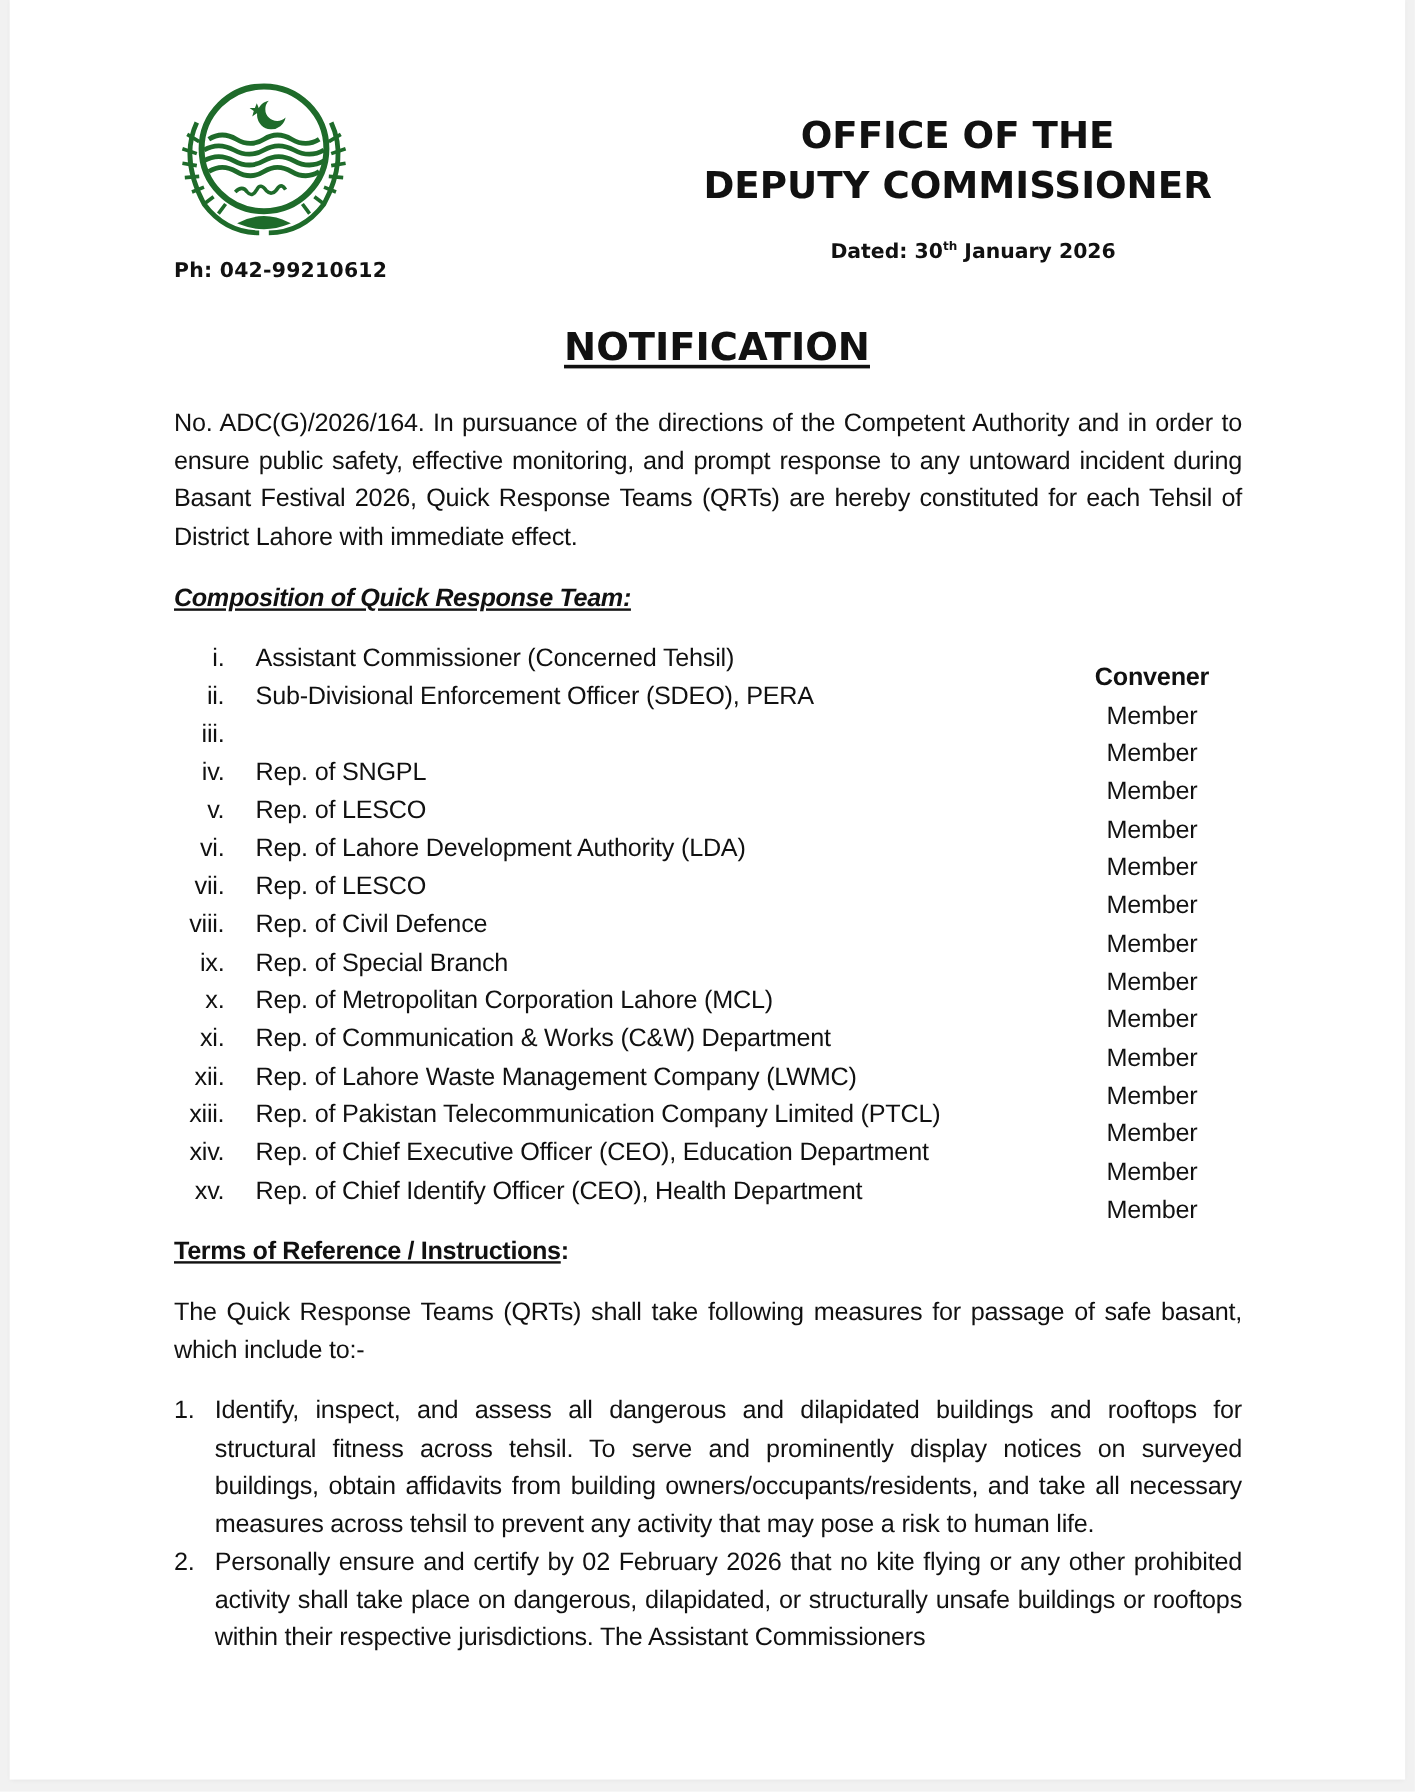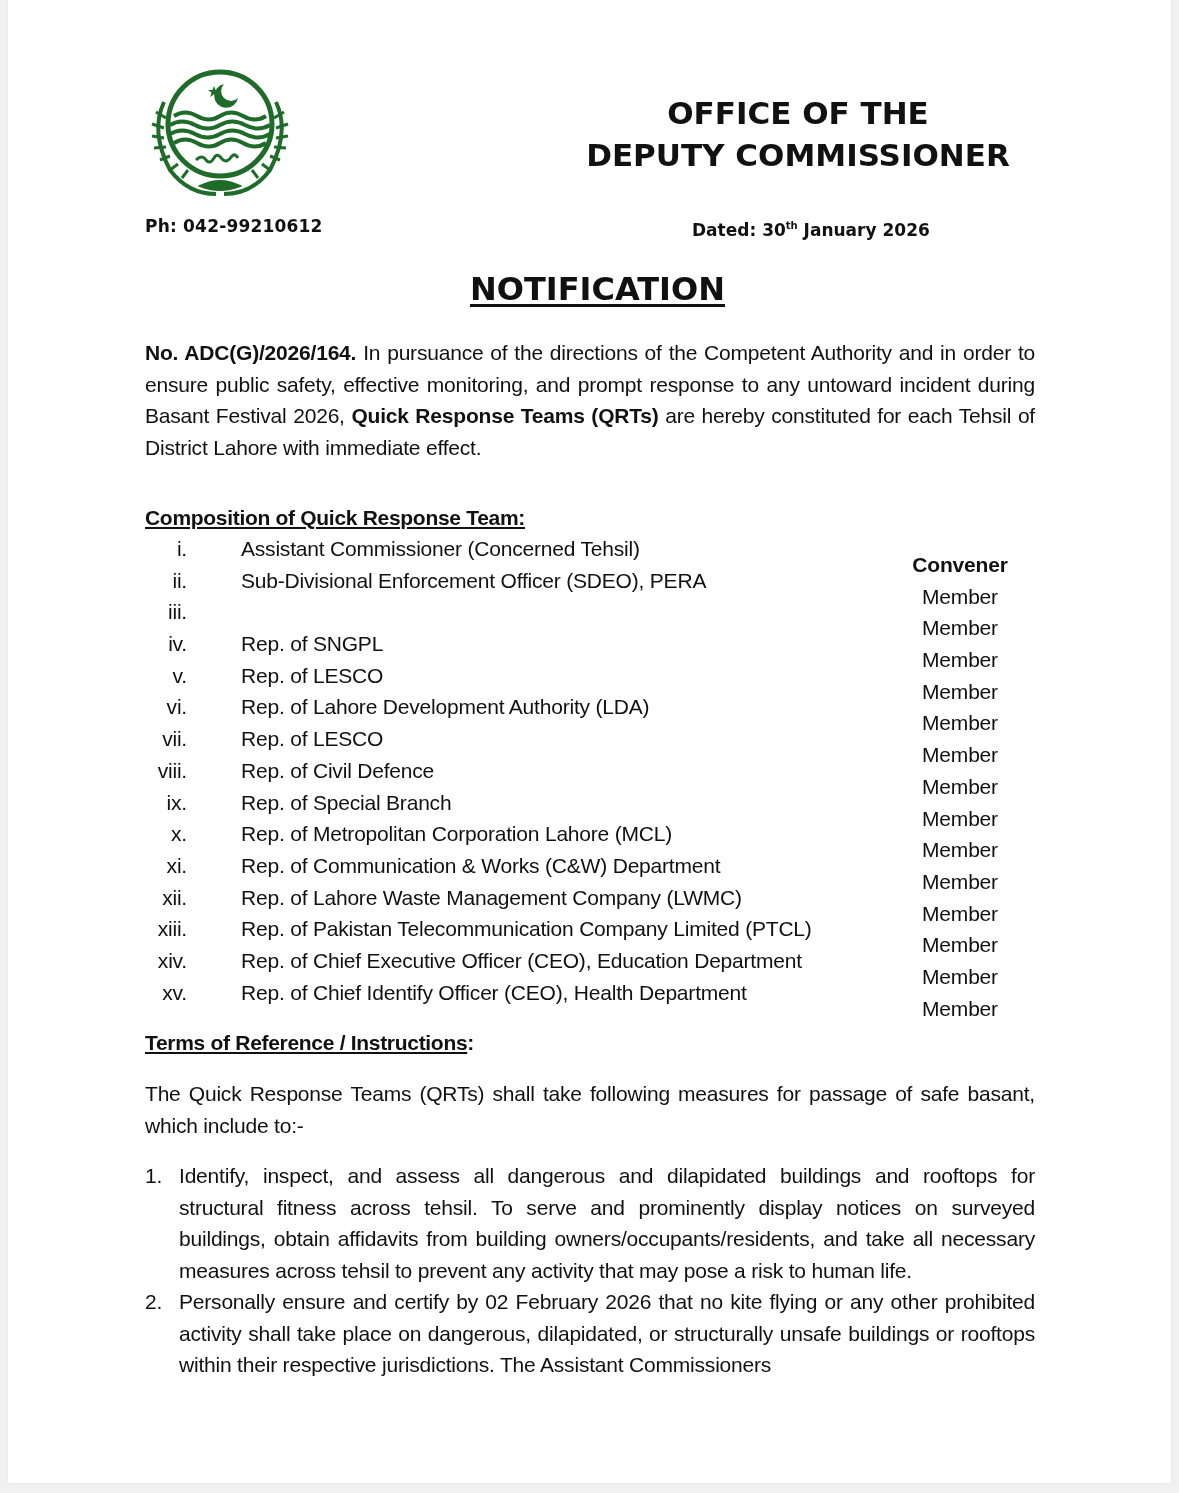--- a/index.html
+++ b/index.html
@@ -36,21 +36,21 @@
     left: 560px; top: 92px;
     width: 460px;
     text-align: center;
     font-family: "DejaVu Sans", sans-serif;
     font-weight: bold;
     font-size: 31px;
     line-height: 42px;
   }
   .dated {
     position: absolute;
-    left: 684px; top: 220px;
+    left: 684px; top: 200px;
     font-family: "DejaVu Sans", sans-serif;
     font-weight: bold;
     font-size: 17px;
     text-align: center;
   }
   .dated sup { font-size: 10px; vertical-align: 7px; }
   .notif {
     position: absolute;
     left: 0; top: 270px;
     width: 1179px;
@@ -63,21 +63,21 @@
 
   .para {
     position: absolute;
     left: 137px; width: 890px;
     font-family: "Liberation Sans", sans-serif;
     font-size: 21px;
     line-height: 31.5px;
     text-align: justify;
     letter-spacing: -0.2px;
   }
-  .para b { font-weight: bold; }
+  .para b { font-weight: normal; }
   .heading {
     position: absolute;
     left: 137px;
     font-weight: bold;
     font-size: 21px;
     text-decoration: underline;
     letter-spacing: -0.3px;
   }
   .heading .colon { text-decoration: none; display: inline-block; }
 
@@ -87,21 +87,21 @@
     width: 900px;
   }
   .mrow {
     position: relative;
     height: 31.7px;
     font-size: 21px;
     line-height: 31.7px;
     letter-spacing: -0.2px;
   }
   .mrow .num { position: absolute; left: 0; width: 42px; text-align: right; }
-  .mrow .name { position: absolute; left: 68px; margin-left: 28px; }
+  .mrow .name { position: absolute; left: 68px; }
   .mrow .role { position: absolute; left: 740px; width: 150px; text-align: center; margin-top: 16px; }
   .mrow .role.bold { font-weight: bold; }
 
   .olist {
     position: absolute;
     left: 137px; width: 890px;
     font-size: 21px;
     line-height: 31.5px;
     letter-spacing: -0.2px;
   }
@@ -144,21 +144,21 @@
     <div>OFFICE OF THE</div>
     <div>DEPUTY COMMISSIONER</div>
   </div>
 
   <div class="dated"><span>Dated: 30</span><sup>th</sup><span> January 2026</span></div>
 
   <div class="notif"><span>NOTIFICATION</span></div>
 
   <div class="para" style="top:337px;"><b>No. ADC(G)/2026/164.</b><span> In pursuance of the directions of the Competent Authority and in order to ensure public safety, effective monitoring, and prompt response to any untoward incident during Basant Festival 2026, </span><b>Quick Response Teams (QRTs)</b><span> are hereby constituted for each Tehsil of District Lahore with immediate effect.</span></div>
 
-  <div class="heading" style="top:506px;">Composition of Quick Response Team:</div>
+  <div class="heading" style="top:487px;font-style:italic;">Composition of Quick Response Team:</div>
 
   <div class="members">
     <div class="mrow">
         <span class="num">i.</span>
         <span class="name">Assistant Commissioner (Concerned Tehsil)</span>
         <span class="role bold">Convener</span>
       </div>
     <div class="mrow">
         <span class="num">ii.</span>
         <span class="name">Sub-Divisional Enforcement Officer (SDEO), PERA</span>

